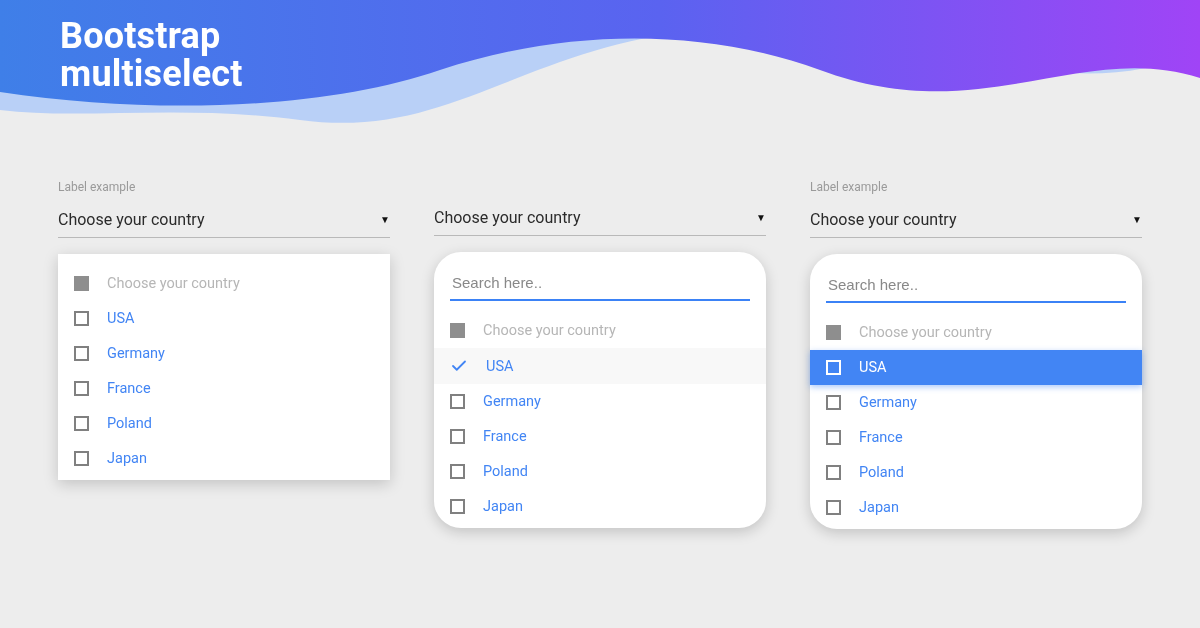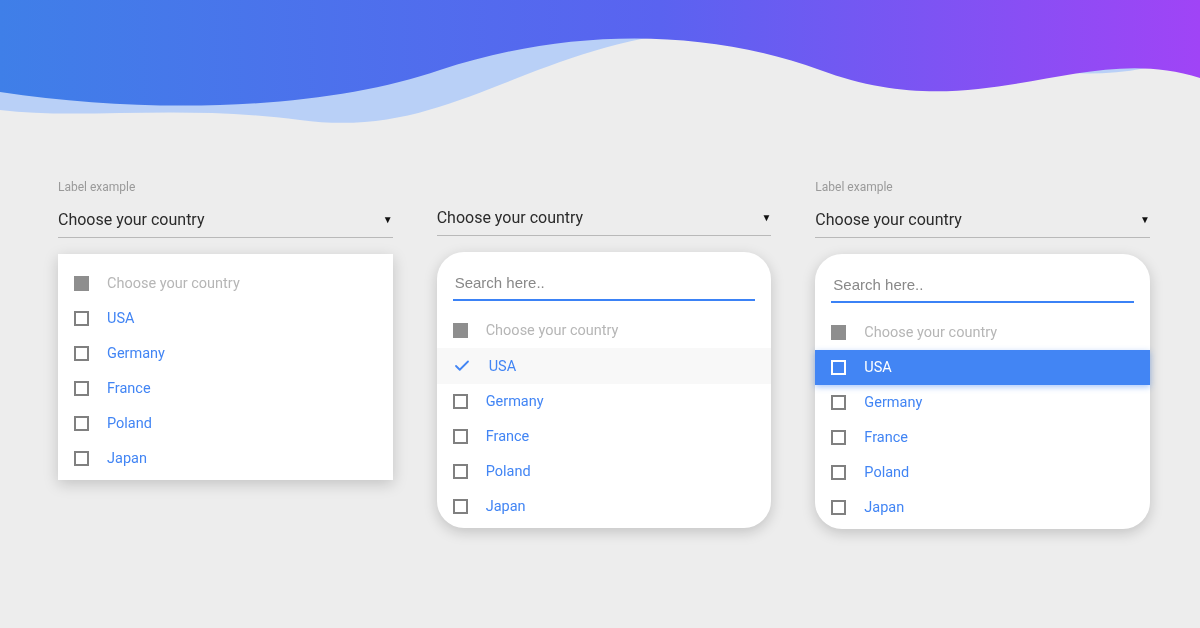--- a/index.html
+++ b/index.html
@@ -4,21 +4,21 @@
 <style>
   * { box-sizing: border-box; margin: 0; padding: 0; }
   html, body { width: 1200px; height: 628px; overflow: hidden; font-family: -apple-system, BlinkMacSystemFont, "Segoe UI", Roboto, Arial, sans-serif; background: #ededed; }
   .stage { position: relative; width: 1200px; height: 628px; }
 
   
   .waves { position: absolute; top: 0; left: 0; width: 1200px; height: 160px; pointer-events: none; }
   .title { position: absolute; top: 18px; left: 60px; color: #fff; font-weight: 700; font-size: 36px; line-height: 1.05; letter-spacing: .2px; }
 
   
-  .cols { position: absolute; top: 180px; left: 58px; right: 50px; display: flex; gap: 44px; }
+  .cols { position: absolute; top: 180px; left: 58px; right: 58px; display: flex; gap: 44px; }
   .col { flex: 1; position: relative; }
 
   .small-label { font-size: 12px; color: #9a9a9a; margin-bottom: 8px; display: block; }
 
   .select-head { display: flex; align-items: center; justify-content: space-between; height: 36px; border-bottom: 1px solid #b9b9b9; cursor: pointer; }
   .select-head .txt { font-size: 16px; color: #2b2b2b; }
   .caret { font-size: 10px; color: #111; }
 
   .drop { position: absolute; top: 74px; left: 0; right: 0; background: #fff; box-shadow: 0 4px 14px rgba(0,0,0,.18); padding: 12px 0 4px; }
   .col1 .drop { top: 74px; }
@@ -52,20 +52,21 @@
       <linearGradient id="g1" x1="0" y1="0" x2="1" y2="0">
         <stop offset="0%" stop-color="#3f7fe8"></stop>
         <stop offset="55%" stop-color="#5a63f0"></stop>
         <stop offset="100%" stop-color="#a044f6"></stop>
       </linearGradient>
     </defs>
     <path d="M0,0 L1200,0 L1200,50 C1050,120 900,10 700,30 C520,48 450,140 300,120 C180,104 80,120 0,110 Z" fill="#b9d0f7"></path>
     <path d="M0,0 L1200,0 L1200,78 C1080,40 980,130 820,70 C700,26 560,30 440,70 C330,108 160,116 0,92 Z" fill="url(#g1)"></path>
   </svg>
 
+  <div class="title">Bootstrap<br>multiselect</div>
 
   <div class="cols">
 
     <div class="col col1">
       <span class="small-label">Label example</span>
       <div class="select-head">
         <span class="txt">Choose your country</span>
         <span class="caret">▼</span>
       </div>
       <div class="drop">

